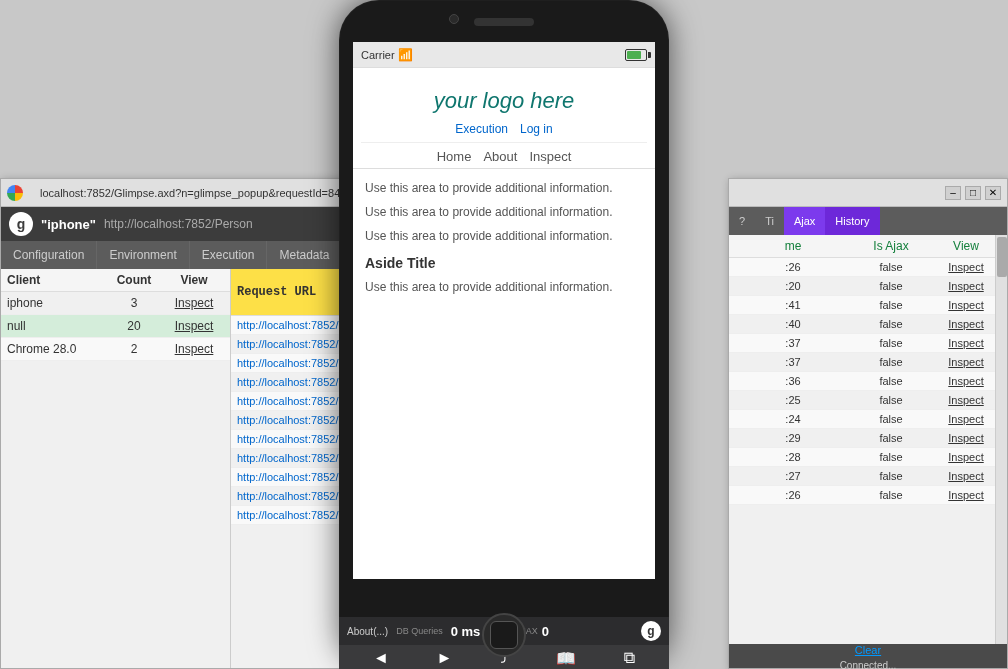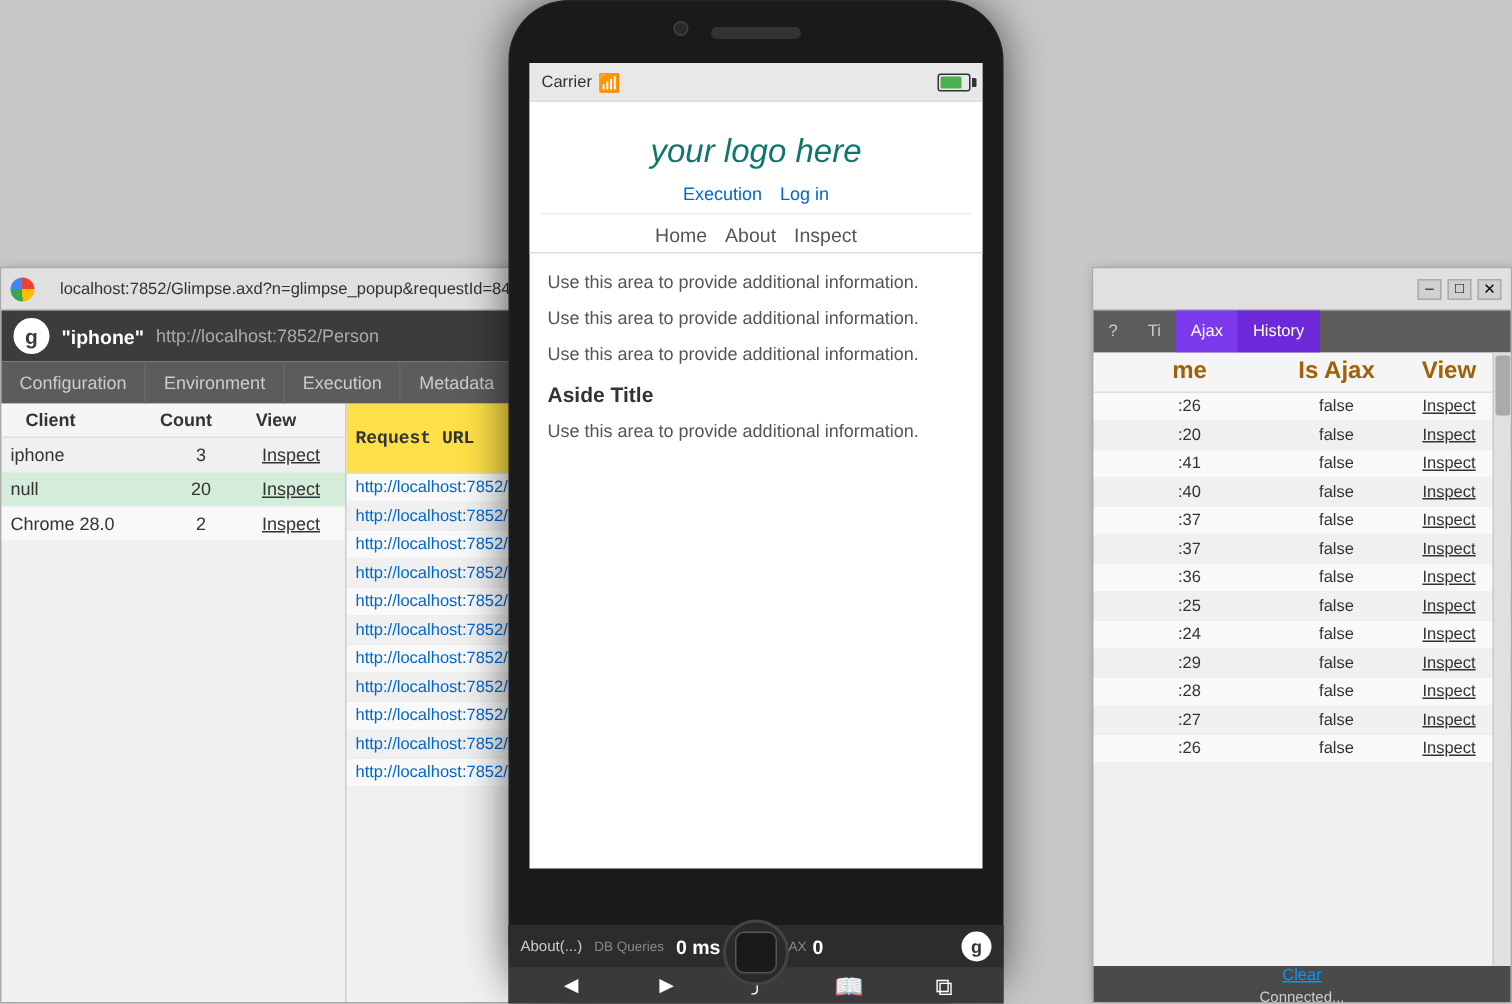--- a/index.html
+++ b/index.html
@@ -111,21 +111,21 @@
       width: 230px;
       border-right: 1px solid #ccc;
       overflow: hidden;
     }
 
     .table-header {
       display: grid;
       grid-template-columns: 1fr 60px 60px;
       background: #f5f5f5;
       border-bottom: 1px solid #ddd;
-      padding: 4px 16px;
+      padding: 4px 6px;
     }
 
     .table-header span {
       font-size: 12px;
       font-weight: bold;
       color: #333;
       text-align: center;
     }
     .table-header span:first-child { text-align: left; }
 
@@ -248,23 +248,23 @@
 
     .right-content-header {
       display: grid;
       grid-template-columns: 1fr 80px 70px;
       background: #f5f5f5;
       border-bottom: 1px solid #ddd;
       padding: 4px 6px;
     }
 
     .right-content-header span {
-      font-size: 16px;
-      font-weight: bold;
-      color: #a16207;
+      font-size: 12px;
+      font-weight: normal;
+      color: #15803d;
       text-align: center;
     }
 
     .right-row {
       display: grid;
       grid-template-columns: 1fr 80px 70px;
       border-bottom: 1px solid #eee;
       padding: 3px 6px;
       align-items: center;
     }

